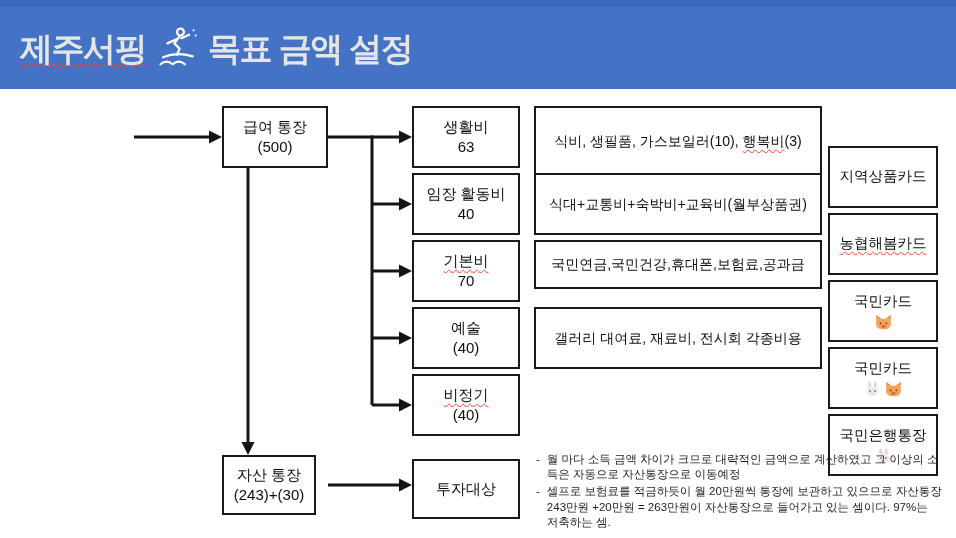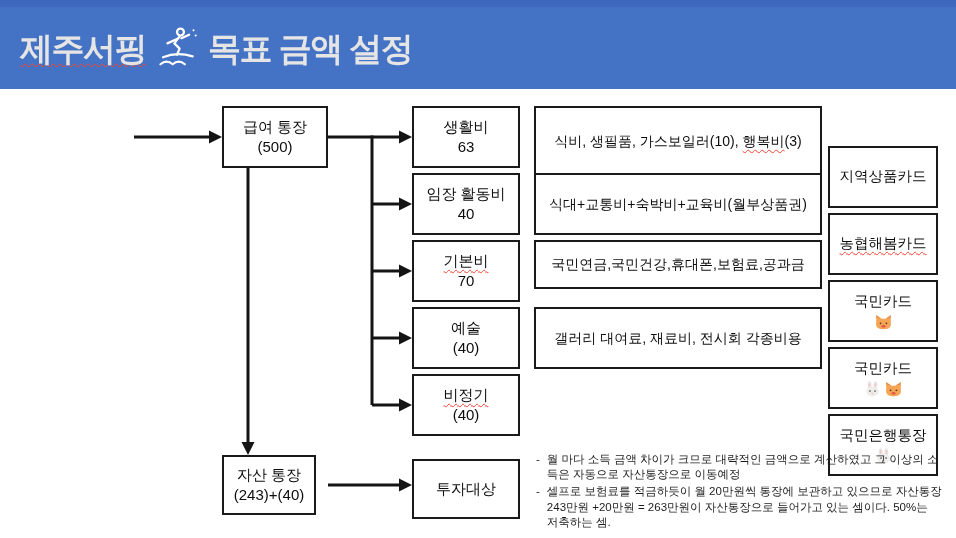--- a/index.html
+++ b/index.html
@@ -202,30 +202,30 @@
         <ellipse cx="9" cy="12.5" rx="7.4" ry="6" fill="#EFEDEA"></ellipse>
         <circle cx="6" cy="12" r="1" fill="#444444"></circle>
         <circle cx="12" cy="12" r="1" fill="#444444"></circle>
         <path d="M8,14.5 Q9,15.6 10,14.5" stroke="#C09088" stroke-width="0.8" fill="none"></path>
       </svg>
     </span>
   </div>
 
   <div class="box" style="left:222px;top:455px;width:94px;height:60px">
     <span class="l1">자산 통장</span>
-    <span class="l2">(243)+(40)</span>
+    <span class="l2">(243)+(30)</span>
   </div>
   <div class="box" style="left:412px;top:459px;width:108px;height:60px">
     <span class="l1">투자대상</span>
   </div>
 
   <div class="notes">
     <div class="note">
       <span class="dash">-</span>
       <span>월 마다 소득 금액 차이가 크므로 대략적인 금액으로 계산하였고 그 이상의 소득은 자동으로 자산통장으로 이동예정</span>
     </div>
     <div class="note">
       <span class="dash">-</span>
-      <span>셀프로 보험료를 적금하듯이 월 20만원씩 통장에 보관하고 있으므로 자산통장 243만원 +20만원 = 263만원이 자산통장으로 들어가고 있는 셈이다. 50%는 저축하는 셈.</span>
+      <span>셀프로 보험료를 적금하듯이 월 20만원씩 통장에 보관하고 있으므로 자산통장 243만원 +20만원 = 263만원이 자산통장으로 들어가고 있는 셈이다. 97%는 저축하는 셈.</span>
     </div>
   </div>
 
 </div>
 
 </body></html>

